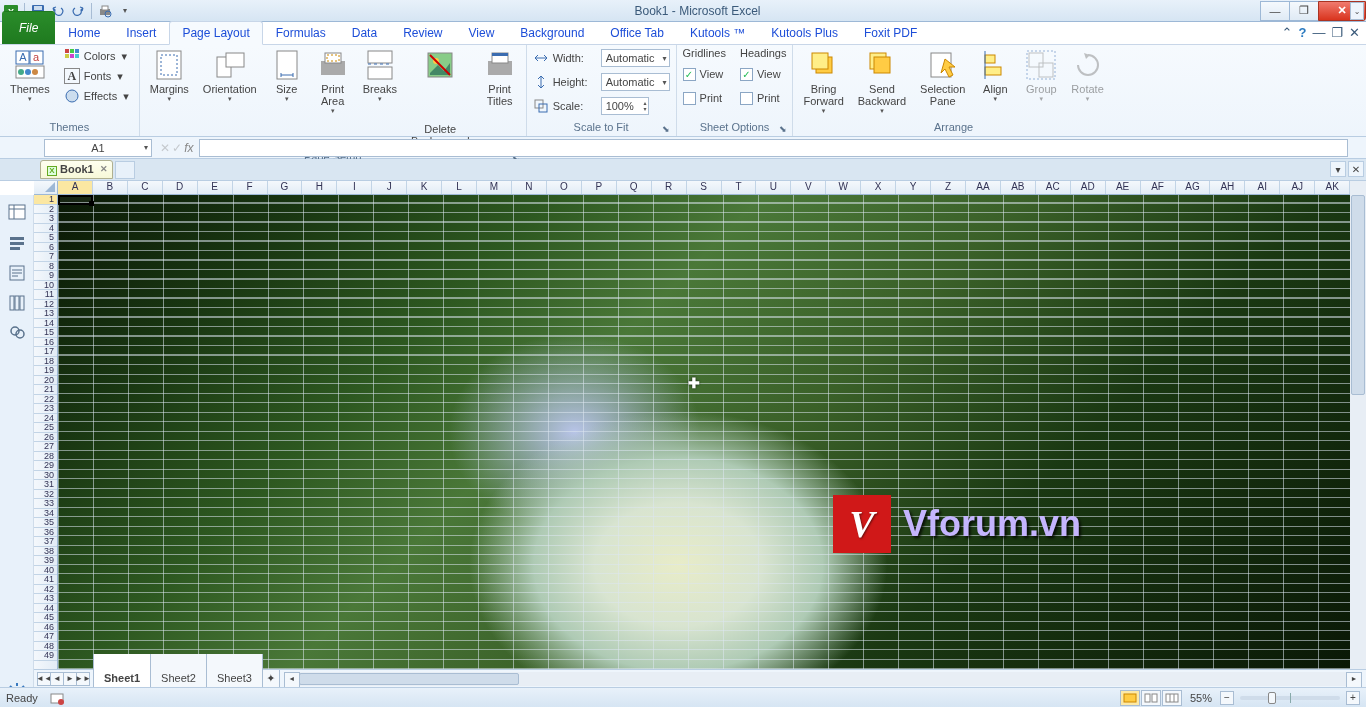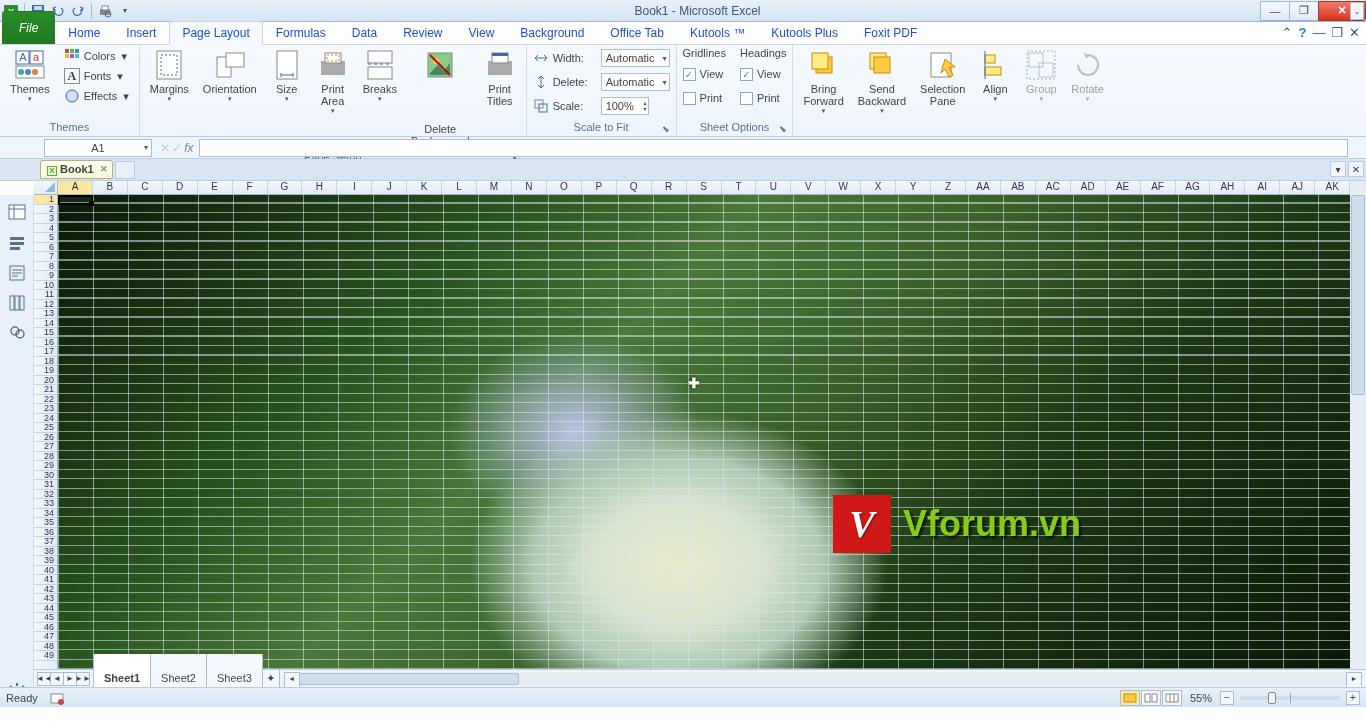--- a/index.html
+++ b/index.html
@@ -80,21 +80,21 @@
 .cornerbox { position: absolute; top:0; left:0; width:24px; height:14px; background: linear-gradient(#f4f8fc,#e2ecf6); border-right:1px solid #9db8d6; border-bottom:1px solid #9db8d6; z-index:6;}
 .cornerbox::after { content:""; position:absolute; right:2px; bottom:2px; border:5px solid transparent; border-right-color:#9db8d6; border-bottom-color:#9db8d6;}
 .cells { position: absolute; top: 14px; left: 24px; right: 16px; bottom: 0; }
 .bgimg { position: absolute; inset: 0; background: radial-gradient(ellipse 380px 280px at 48% 78%, #e8ecc8 0%, #d8e4d0 22%, #aecab4 38%, transparent 55%), radial-gradient(ellipse 180px 140px at 40% 50%, #b8c4e8 0%, transparent 70%), linear-gradient(135deg, #0a1806 0%, #1a3812 15%, #2d5820 28%, #4a7838 40%, #3a6028 55%, #1a3812 72%, #0a1806 100%); }
 .gridlines { position: absolute; inset: 0; background-image: repeating-linear-gradient(90deg, rgba(220,230,240,.55) 0, rgba(220,230,240,.55) 1px, transparent 1px, transparent 35px), repeating-linear-gradient(0deg, rgba(220,230,240,.55) 0, rgba(220,230,240,.55) 1px, transparent 1px, transparent 9.5px); }
 .activecell { position: absolute; top: 0; left: 0; width: 35px; height: 9.5px; border: 2px solid #000; background: rgba(255,255,255,.05); z-index: 3;}
 .activecell::after { content:""; position:absolute; right:-3px; bottom:-3px; width:5px; height:5px; background:#000;}
 .logo { position: absolute; top: 300px; left: 775px; display: flex; align-items: center; gap: 12px; z-index:4;}
 .logo .badge { width: 58px; height: 58px; background: #d01818; display: flex; align-items: center; justify-content: center; }
 .logo .badge span { font: bold italic 38px/1 Georgia,serif; color: #fff; text-shadow: 1px 1px 2px rgba(0,0,0,.5);}
-.logo .txt { font: bold 36px/1 Arial,sans-serif; color: #84cc16; text-shadow: 2px 2px 3px rgba(0,0,0,.8);}
+.logo .txt { font: bold 36px/1 Arial,sans-serif; color: #c4b5fd; text-shadow: 2px 2px 3px rgba(0,0,0,.8);}
 .cursor-cross { position:absolute; top: 180px; left: 630px; z-index:7; font-size: 14px; color:#fff; text-shadow: 0 0 2px #000; font-weight:bold;}
 .vscroll { position:absolute; right:0; top:0; bottom:0; width:16px; background:#e8eef5;}
 .vscroll .thumb { position:absolute; top:14px; width:14px; left:1px; height:200px; background:#cfdcea; border:1px solid #a9bdd3; border-radius:2px;}
 
 
 .sheetbar { height: 18px; display: flex; align-items: center; background: #eef5fc; border-top: 1px solid #b9cde2; margin-left:34px; position:relative;}
 .navarrows { display: flex; padding: 0 4px; gap: 0; }
 .navarrows span { width: 14px; height: 14px; border: 1px solid #a9bdd3; background: #f4f8fc; display: flex; align-items: center; justify-content: center; font-size: 8px; cursor: pointer; margin-left:-1px;}
 .stab { padding: 18px 10px; font-size: 11px; border: 1px solid #a9bdd3; border-top: none; background: #f4f8fc; margin-left: -1px; cursor: pointer; }
 .stab.active { background: #fff; font-weight: bold; border-bottom-color: #fff; }
@@ -336,21 +336,21 @@
             </span>
             <label>Width:</label>
             <span class="combo">Automatic</span>
           </div>
       <div class="scalerow">
             <span class="ic">
               <svg width="16" height="16">
                 <path d="M8 2 L8 14 M8 2 L5 5 M8 2 L11 5 M8 14 L5 11 M8 14 L11 11" stroke="#3a6cb0" fill="none"></path>
               </svg>
             </span>
-            <label>Delete:</label>
+            <label>Height:</label>
             <span class="combo">Automatic</span>
           </div>
       <div class="scalerow">
             <span class="ic">
               <svg width="16" height="16">
                 <rect x="2" y="2" width="8" height="8" fill="none" stroke="#888"></rect>
                 <rect x="6" y="6" width="8" height="8" fill="none" stroke="#3a6cb0"></rect>
               </svg>
             </span>
             <label>Scale:</label>
@@ -449,20 +449,21 @@
           <span class="ico">
             <svg width="32" height="32">
               <path d="M16 6 A10 10 0 1 1 6 16" fill="none" stroke="#888" stroke-width="2"></path>
               <path d="M12 4 L18 6 L14 10 Z" fill="#888"></path>
             </svg>
           </span>
           <span class="lbl">Rotate</span>
           <span class="dd">▾</span>
         </div>
     </div>
+    <div class="group-label">Arrange</div>
   </div>
 </div>
 
 <div class="formulabar">
   <div class="namebox">A1</div>
   <div class="fx-btns">
     <span style="opacity:.4;">✕</span>
     <span style="opacity:.4;">✓</span>
     <span style="font-style:italic;">fx</span>
   </div>

